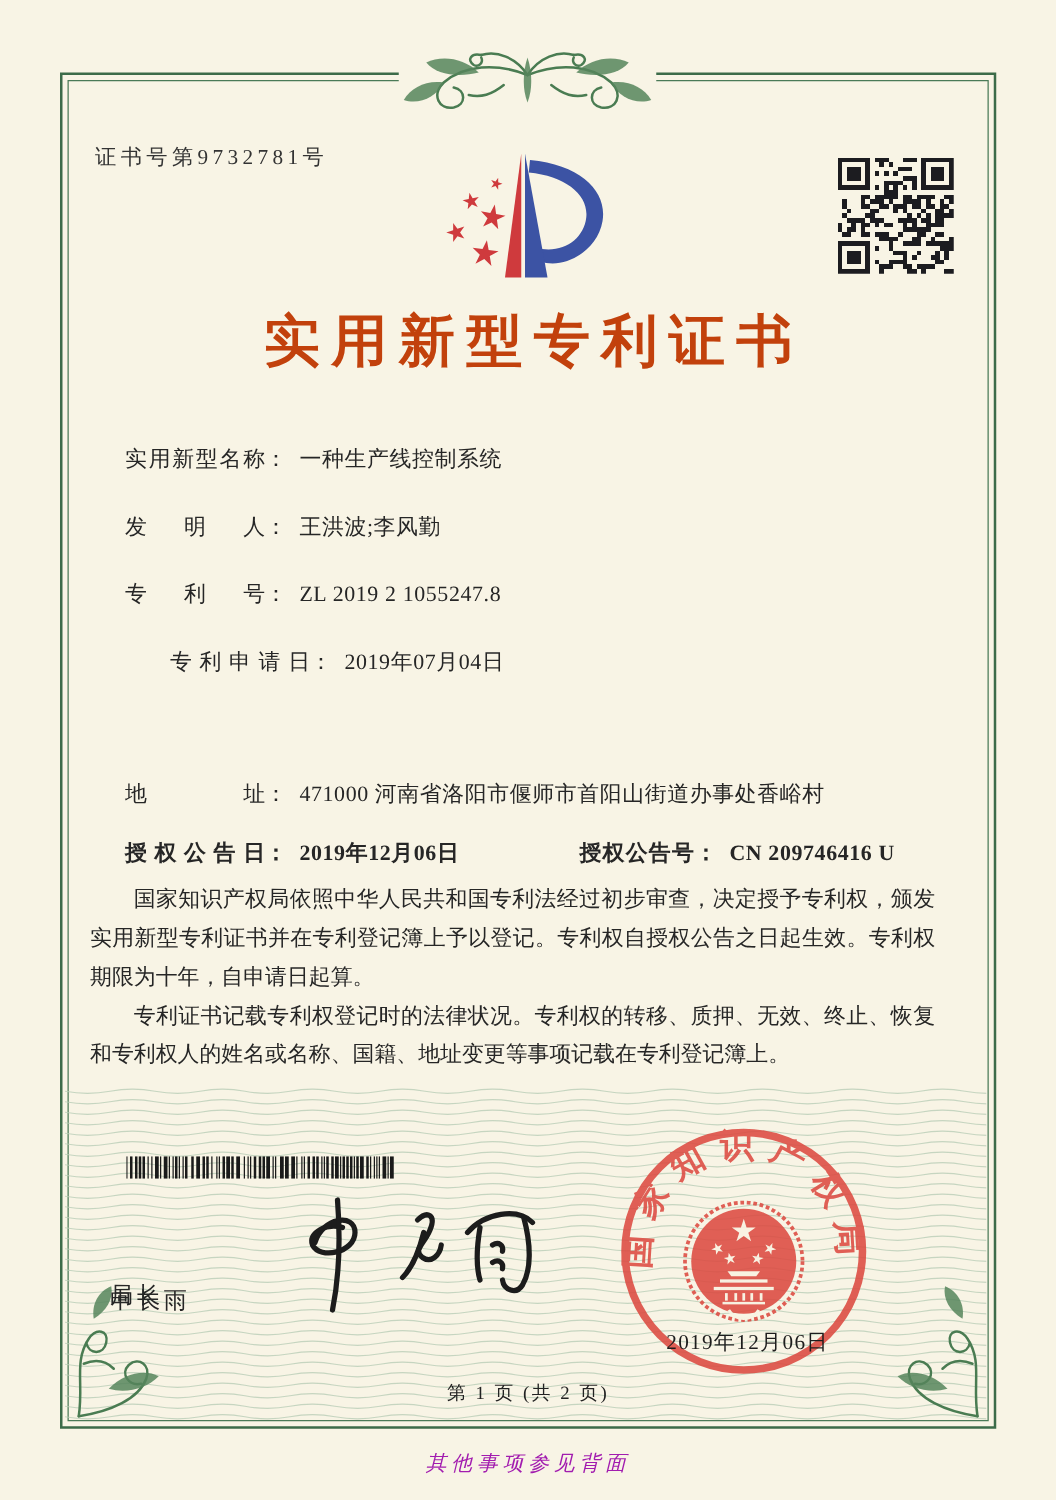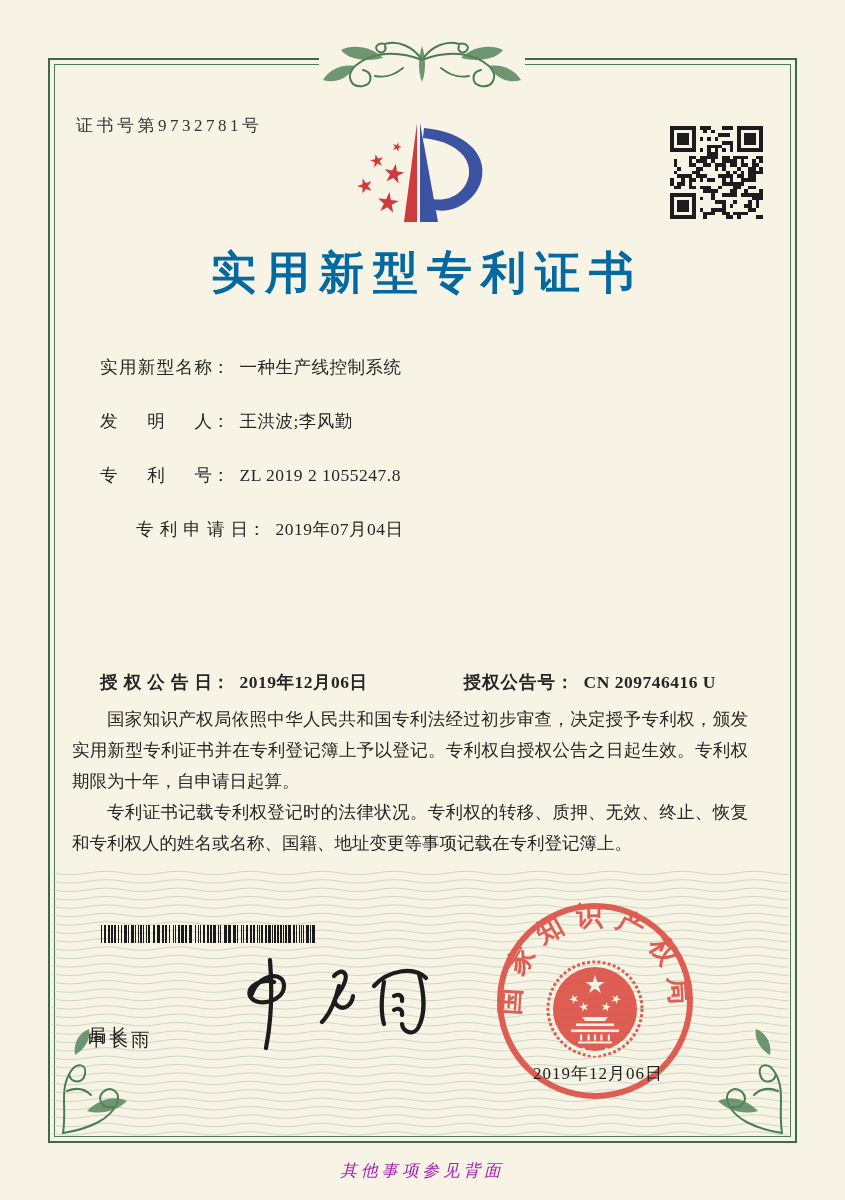--- a/index.html
+++ b/index.html
@@ -16,21 +16,21 @@
   #waves path{fill:none;stroke:#b9cdb6;stroke-width:.9;opacity:.8;}
   
   .orn{position:absolute;}
   .orn path{stroke:#4a7c52;stroke-width:2;fill:none;stroke-linecap:round;}
   .orn path.leaf{fill:#56855c;stroke:none;opacity:.85;}
   
   .cert-no{position:absolute;left:76px;top:114px;font-size:17px;letter-spacing:3.5px;color:#333;}
   .logo{position:absolute;left:334px;top:110px;}
   .qr{position:absolute;left:670px;top:126px;width:93px;height:93px;}
   .title{position:absolute;left:0;top:243px;width:100%;text-align:center;
-         font-size:45px;font-weight:700;letter-spacing:9px;text-indent:9px;color:#0369a1;}
+         font-size:45px;font-weight:700;letter-spacing:9px;text-indent:9px;color:#c2410c;}
   
   .row{position:absolute;left:100px;right:50px;height:26px;font-size:17.5px;white-space:nowrap;}
   .lab{display:inline-block;width:112px;text-align:justify;text-align-last:justify;
        vertical-align:bottom;}
   .colon{display:inline-block;margin-right:10px;}
   .val{letter-spacing:.5px;}
   .lab2{display:inline-block;margin-left:96px;letter-spacing:1px;}
   
   .paras{position:absolute;left:72px;top:704px;width:676px;font-size:17.5px;
          line-height:31px;text-align:justify;}
@@ -462,20 +462,23 @@
   </div>
   <div class="row" style="top:409px;">
     <span class="lab">发明人</span><span class="colon">：</span><span class="val">王洪波;李风勤</span>
   </div>
   <div class="row" style="top:463px;">
     <span class="lab">专利号</span><span class="colon">：</span><span class="val">ZL 2019 2 1055247.8</span>
   </div>
   <div class="row" style="top:517px;margin-left:36px;">
     <span class="lab">专利申请日</span><span class="colon">：</span><span class="val">2019年07月04日</span>
   </div>
+  <div class="row" style="top:623px;">
+    <span class="lab">地址</span><span class="colon">：</span><span class="val">471000 河南省洛阳市偃师市首阳山街道办事处香峪村</span>
+  </div>
   <div class="row" style="top:670px;font-weight:bold;">
     <span class="lab">授权公告日</span><span class="colon">：</span><span class="val">2019年12月06日</span><span class="lab2">授权公告号</span><span class="colon">：</span><span class="val">CN 209746416 U</span>
   </div>
 
   <div class="paras">
     <p>国家知识产权局依照中华人民共和国专利法经过初步审查，决定授予专利权，颁发实用新型专利证书并在专利登记簿上予以登记。专利权自授权公告之日起生效。专利权期限为十年，自申请日起算。</p>
     <p>专利证书记载专利权登记时的法律状况。专利权的转移、质押、无效、终止、恢复和专利权人的姓名或名称、国籍、地址变更等事项记载在专利登记簿上。</p>
   </div>
 
   <svg id="barcode" class="barcode">
@@ -587,15 +590,16 @@
           <rect x="5.3" y="25.5" width="2.2" height="6"></rect>
           <rect x="12.8" y="25.5" width="2.2" height="6"></rect>
           <rect x="-17" y="32.5" width="34" height="2"></rect>
         </g>
         <path d="M-12 39 A 14 14 0 0 0 12 39" fill="none" stroke="#f9f2e2" stroke-width="2.4"></path>
       </g>
     </g>
   </svg>
   <div class="seal-date">2019年12月06日</div>
 
+  <div class="page-no">第 1 页 (共 2 页)</div>
   <div class="back-note">其他事项参见背面</div>
 
 </div>
 
 </body></html>

